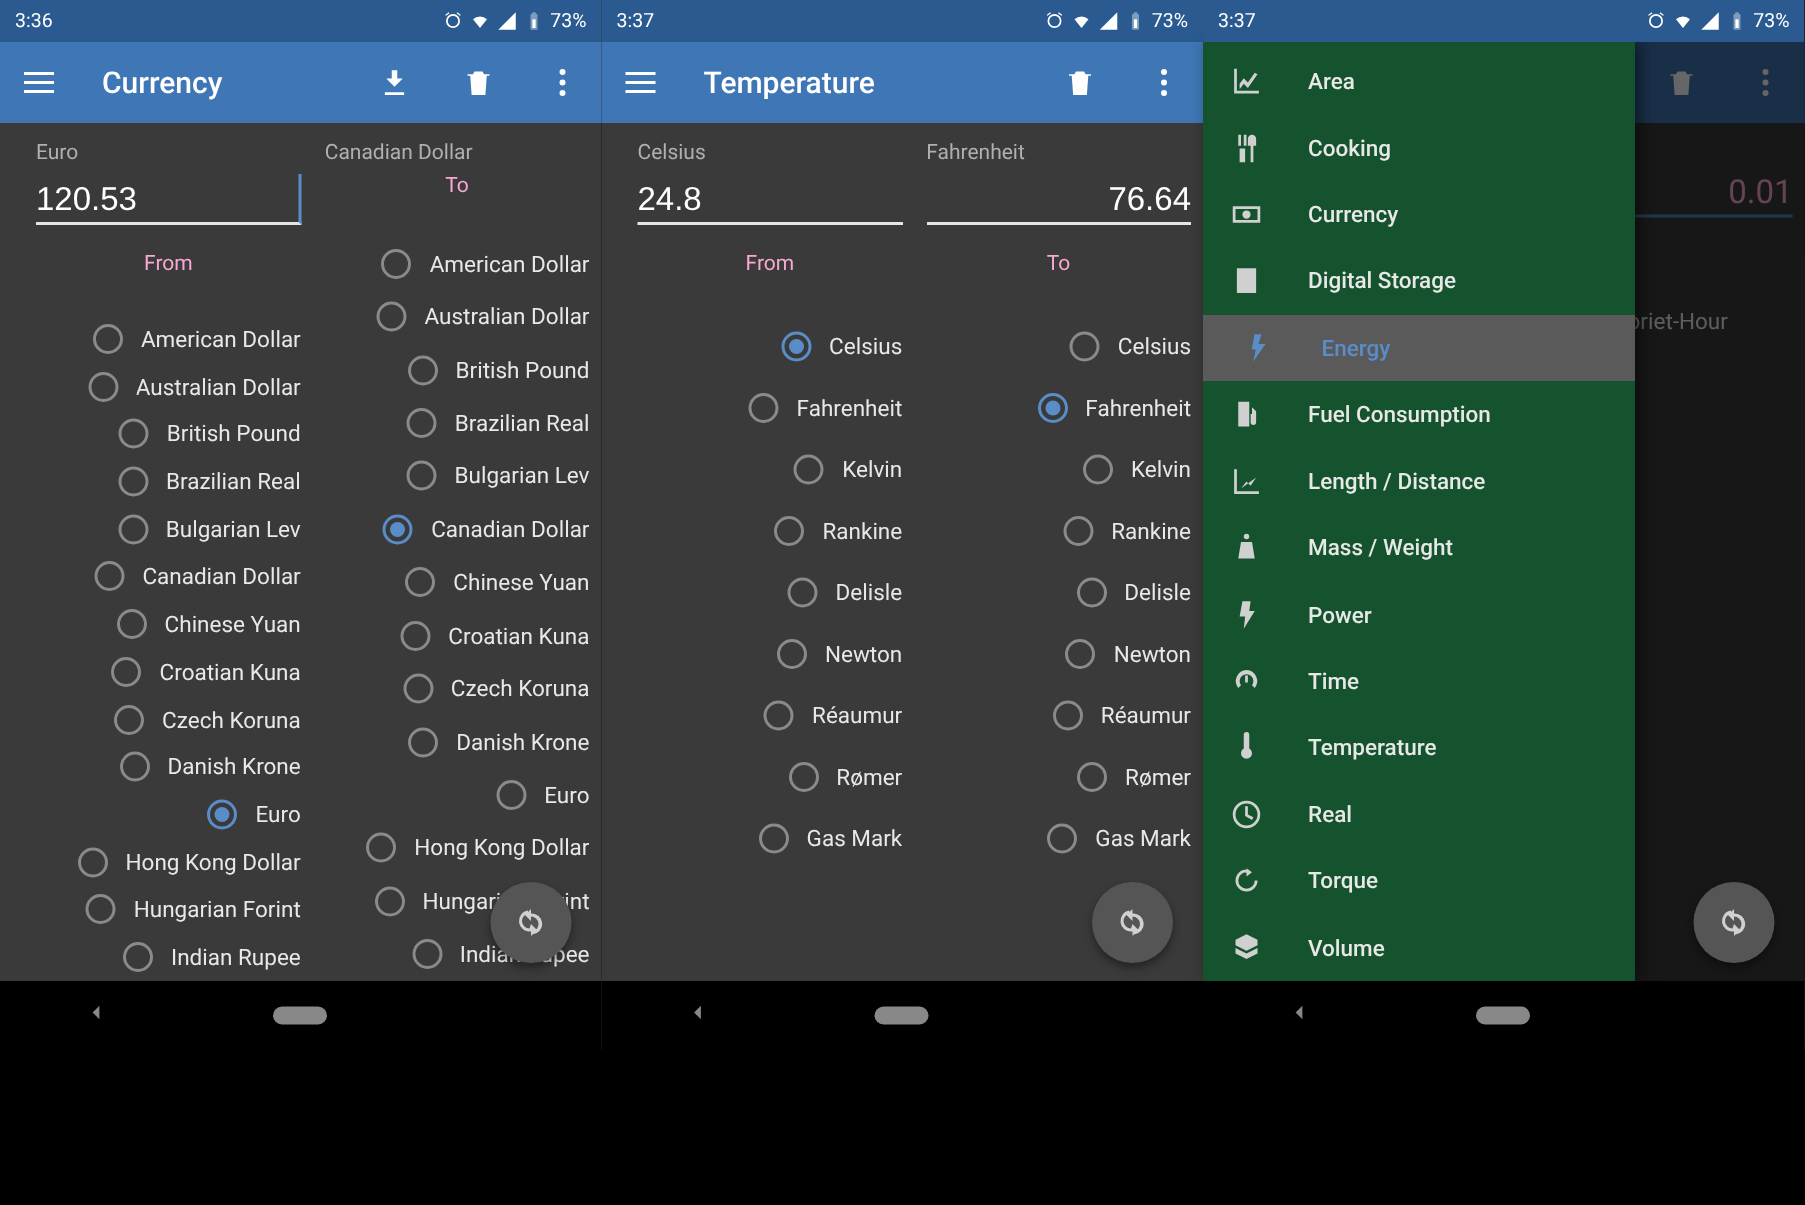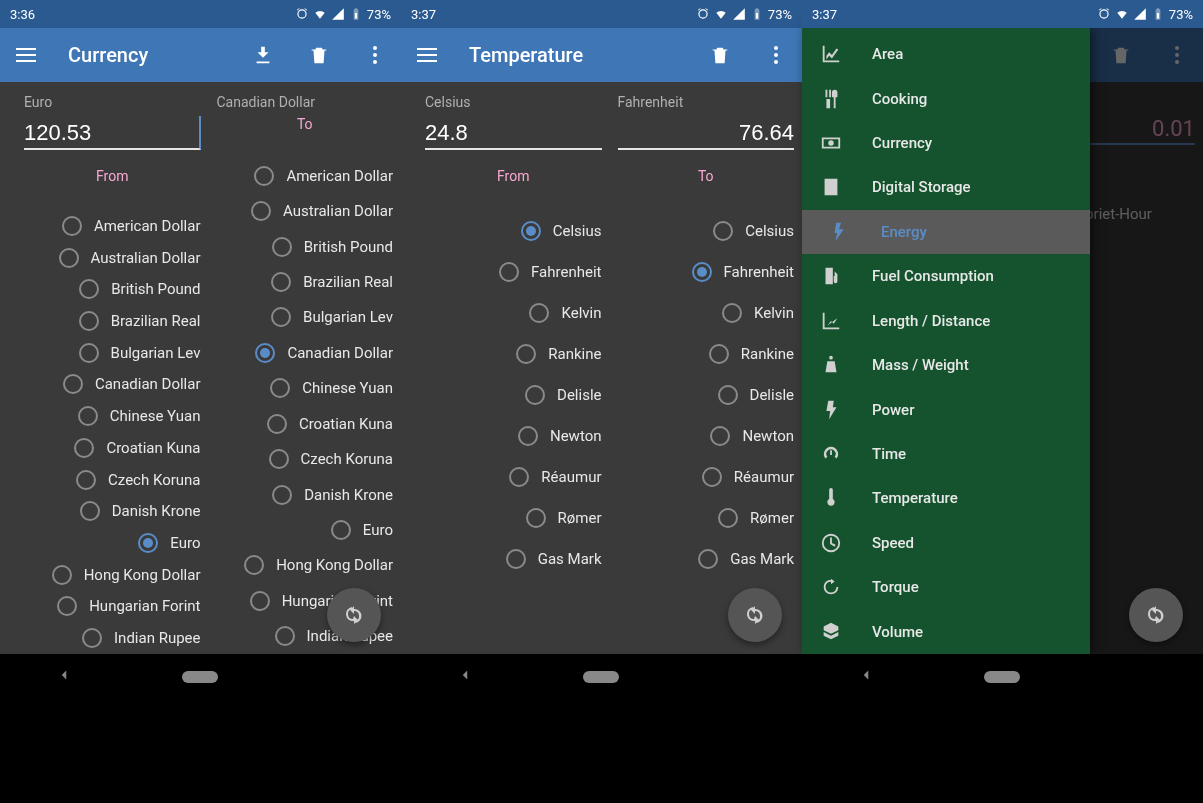--- a/index.html
+++ b/index.html
@@ -613,21 +613,21 @@
           </svg>
         </div>
         <span class="drawer-label">Temperature</span>
       </div>
       <div class="drawer-item">
         <div class="drawer-icon">
           <svg viewBox="0 0 24 24">
             <path d="M12 2a10 10 0 1010 10A10 10 0 0012 2zm0 18a8 8 0 118-8 8 8 0 01-8 8zM11 6h2v6l4 2-1 2-5-3z"></path>
           </svg>
         </div>
-        <span class="drawer-label">Speed</span>
+        <span class="drawer-label">Real</span>
       </div>
       <div class="drawer-item">
         <div class="drawer-icon">
           <svg viewBox="0 0 24 24">
             <path d="M12 4a8 8 0 108 8h-2a6 6 0 11-6-6V3l4 3-4 3z"></path>
           </svg>
         </div>
         <span class="drawer-label">Torque</span>
       </div>
       <div class="drawer-item">

